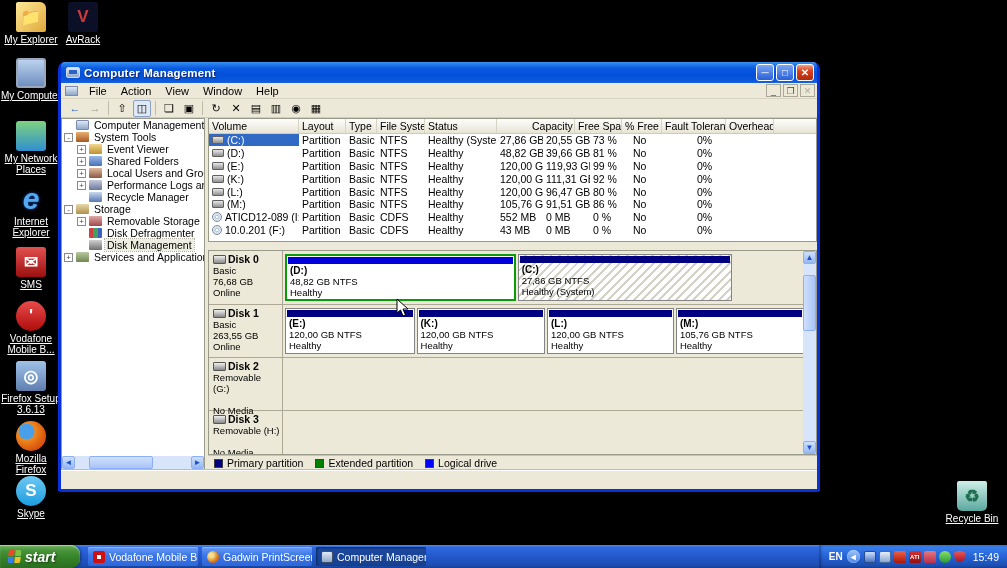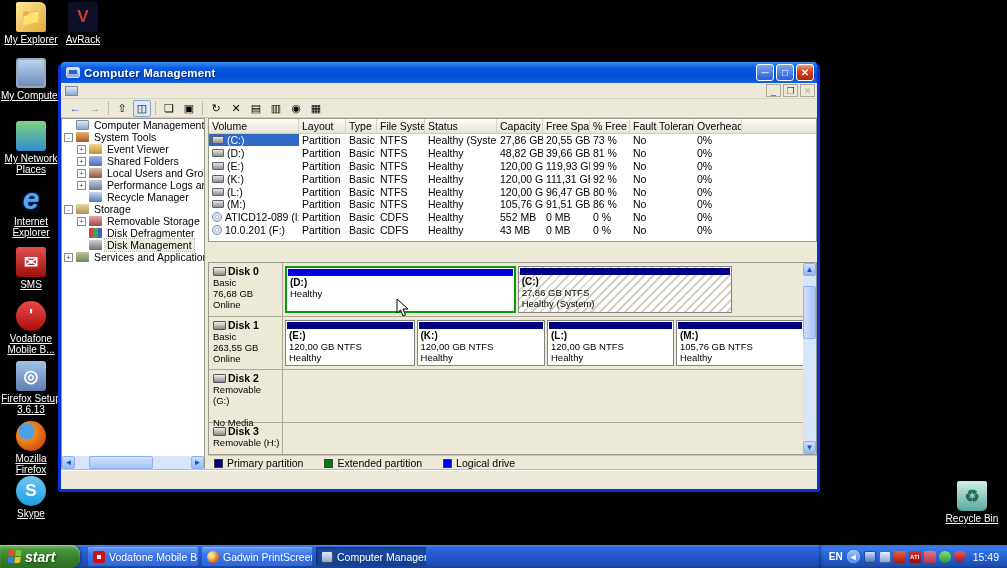--- a/index.html
+++ b/index.html
@@ -101,40 +101,40 @@
   .vhead .hc { padding:1px 3px; border-right:1px solid #d8d4c4; overflow:hidden; white-space:nowrap; cursor:pointer; }
   .vrow { display:flex; height:12.8px; align-items:center; cursor:pointer; }
   .vrow .c { padding:0 3px; overflow:hidden; white-space:nowrap; }
   .vrow .volcell { display:flex; align-items:center; gap:3px; }
   .vrow.sel .volcell { background:#316AC5; color:#fff; }
   .mini-drive { width:12px; height:8px; flex:none; background:linear-gradient(#e8e8e8,#909090); border:1px solid #606060; border-radius:1px; }
   .mini-cd { width:10px; height:10px; flex:none; border-radius:50%; background:radial-gradient(circle,#fff 18%, #b8c8d8 22%, #e8f0f8 70%, #98a8b8 100%); border:1px solid #788898; }
 
   .gap { height:8px; }
 
-  .graph-pane { flex:1; background:#ECE9D8; border:1px solid #9a9a8a; position:relative; overflow:hidden;margin-top:12px; }
+  .graph-pane { flex:1; background:#ECE9D8; border:1px solid #9a9a8a; position:relative; overflow:hidden; }
   .graph-inner { position:absolute; left:0; top:0; right:13px; bottom:0; overflow:hidden; }
   .drow { display:flex; border-bottom:1px solid #aca894; }
   .dhead { width:74px; flex:none; border-right:1px solid #aca894; padding:3px 2px 2px 4px; font-size:9.5px; line-height:11px; }
   .dhead .dname { font-weight:bold; font-size:10.5px; display:flex; align-items:center; gap:2px; }
   .disk-glyph { width:13px; height:9px; background:linear-gradient(#f0f0f0,#888); border:1px solid #555; border-radius:1px; flex:none; }
   .parea { flex:1; display:flex; padding:3px 2px 3px 2px; gap:2px; }
   .part { background:#fff; border:1px solid #848484; position:relative; overflow:hidden; cursor:pointer; }
   .part.ext { border:2px solid #0a9b0a; }
   .part .pbar { height:7px; margin:1px; }
   .part .ptxt { padding:0 3px; font-size:9.5px; line-height:11px; white-space:nowrap; }
   .part .ptxt b { font-size:10px; }
   .part.hatched { background:repeating-linear-gradient(135deg,#ffffff 0px,#ffffff 4px,#d4d2c6 4px,#d4d2c6 6px); }
 
   .vscroll { position:absolute; right:0; top:0; bottom:0; width:13px; background:#d8e4fa; display:flex; flex-direction:column; }
   .vtrack { flex:1; position:relative; }
   .vthumb { position:absolute; top:6%; height:32%; left:0; right:0; border:1px solid #8cb0f8; border-radius:2px;
       background:linear-gradient(90deg,#cfe0fc,#aac4f6); cursor:grab; }
 
-  .legend { height:15px; background:#ECE9D8; display:flex; align-items:center; gap:21px; padding-left:6px;
+  .legend { height:15px; background:#ECE9D8; display:flex; align-items:center; gap:12px; padding-left:6px;
       font-size:10.5px; border-top:1px solid #c8c4b4; }
   .lsw { width:9px; height:9px; border:1px solid #404040; flex:none; }
   .litem { display:flex; align-items:center; gap:4px; }
 
   .statusbar { position:absolute; left:0; bottom:0; right:0; height:19px; background:#ECE9D8;
       border-top:1px solid #fff; box-shadow:0 -1px 0 #c0bcac; }
 
   
   .taskbar { position:absolute; left:0; bottom:0; width:1007px; height:23px;
       background:linear-gradient(to bottom,#4b8bf5 0%,#3068e0 10%,#2358cb 50%,#1d4cb0 90%,#16408f 100%); display:flex; }
@@ -251,20 +251,21 @@
 <div class="win">
   <div class="titlebar">
     <span class="t-ico"></span>
     <span class="t-txt">Computer Management</span>
     <span class="wbtn">─</span>
     <span class="wbtn">□</span>
     <span class="wbtn close">✕</span>
   </div>
   <div class="menubar">
     <span class="m-ico"></span>
+    <span id="menu-items"><span class="mi">File</span><span class="mi">Action</span><span class="mi">View</span><span class="mi">Window</span><span class="mi">Help</span></span>
     <span class="spacer"></span>
     <span class="cbtn">_</span>
     <span class="cbtn">❐</span>
     <span class="cbtn dis">✕</span>
   </div>
   <div class="toolbar" id="toolbar">
       <span class="tbtn blue">←</span>
       <span class="tbtn gray">→</span>
       <span class="tsep"></span>
       <span class="tbtn ">⇧</span>
@@ -356,21 +357,21 @@
     <div class="vdivider"></div>
 
     <div class="right-pane">
       <div class="volume-pane">
         <div class="vhead" id="vol-head">
             <span class="hc" style="width: 90px; flex: 0 0 auto;">Volume</span>
             <span class="hc" style="width: 47px; flex: 0 0 auto;">Layout</span>
             <span class="hc" style="width: 31px; flex: 0 0 auto;">Type</span>
             <span class="hc" style="width: 48px; flex: 0 0 auto;">File System</span>
             <span class="hc" style="width: 72px; flex: 0 0 auto;">Status</span>
-            <span class="hc" style="width: 46px; flex: 0 0 auto;">Capacity</span>
+            <span class="hc" style="width: 46px; flex: 0 0 auto; margin-left: 32px;">Capacity</span>
             <span class="hc" style="width: 47px; flex: 0 0 auto;">Free Space</span>
             <span class="hc" style="width: 40px; flex: 0 0 auto;">% Free</span>
             <span class="hc" style="width: 64px; flex: 0 0 auto;">Fault Tolerance</span>
             <span class="hc" style="width: 48px; flex: 0 0 auto;">Overhead</span>
           </div>
         <div id="vol-rows">
             <div class="vrow sel">
               <span class="c volcell" style="width: 90px; flex: 0 0 auto;">
                 <span class="mini-drive"></span>
                 <span>(C:)</span>
@@ -501,21 +502,21 @@
                   <span class="disk-glyph"></span>
                   <span>Disk 0</span>
                 </div>
                 <div>Basic</div>
                 <div>76,68 GB</div>
                 <div>Online</div>
               </div>
               <div class="parea">
                 <div class="part ext" style="width: 44.7%; flex: 0 0 auto;">
                   <div class="pbar" style="background: rgb(0, 0, 221);"></div>
-                  <div class="ptxt"><b>(D:)</b><div>Healthy</div></div>
+                  <div class="ptxt"><b>(D:)</b><div>48,82 GB NTFS</div><div>Healthy</div></div>
                 </div>
                 <div class="part hatched" style="width: 41.6%; flex: 0 0 auto;">
                   <div class="pbar" style="background: rgb(0, 0, 128);"></div>
                   <div class="ptxt"><b>(C:)</b><div>27,86 GB NTFS</div><div>Healthy (System)</div></div>
                 </div>
               </div>
             </div>
             <div class="drow" style="height: 53px;">
               <div class="dhead">
                 <div class="dname">

